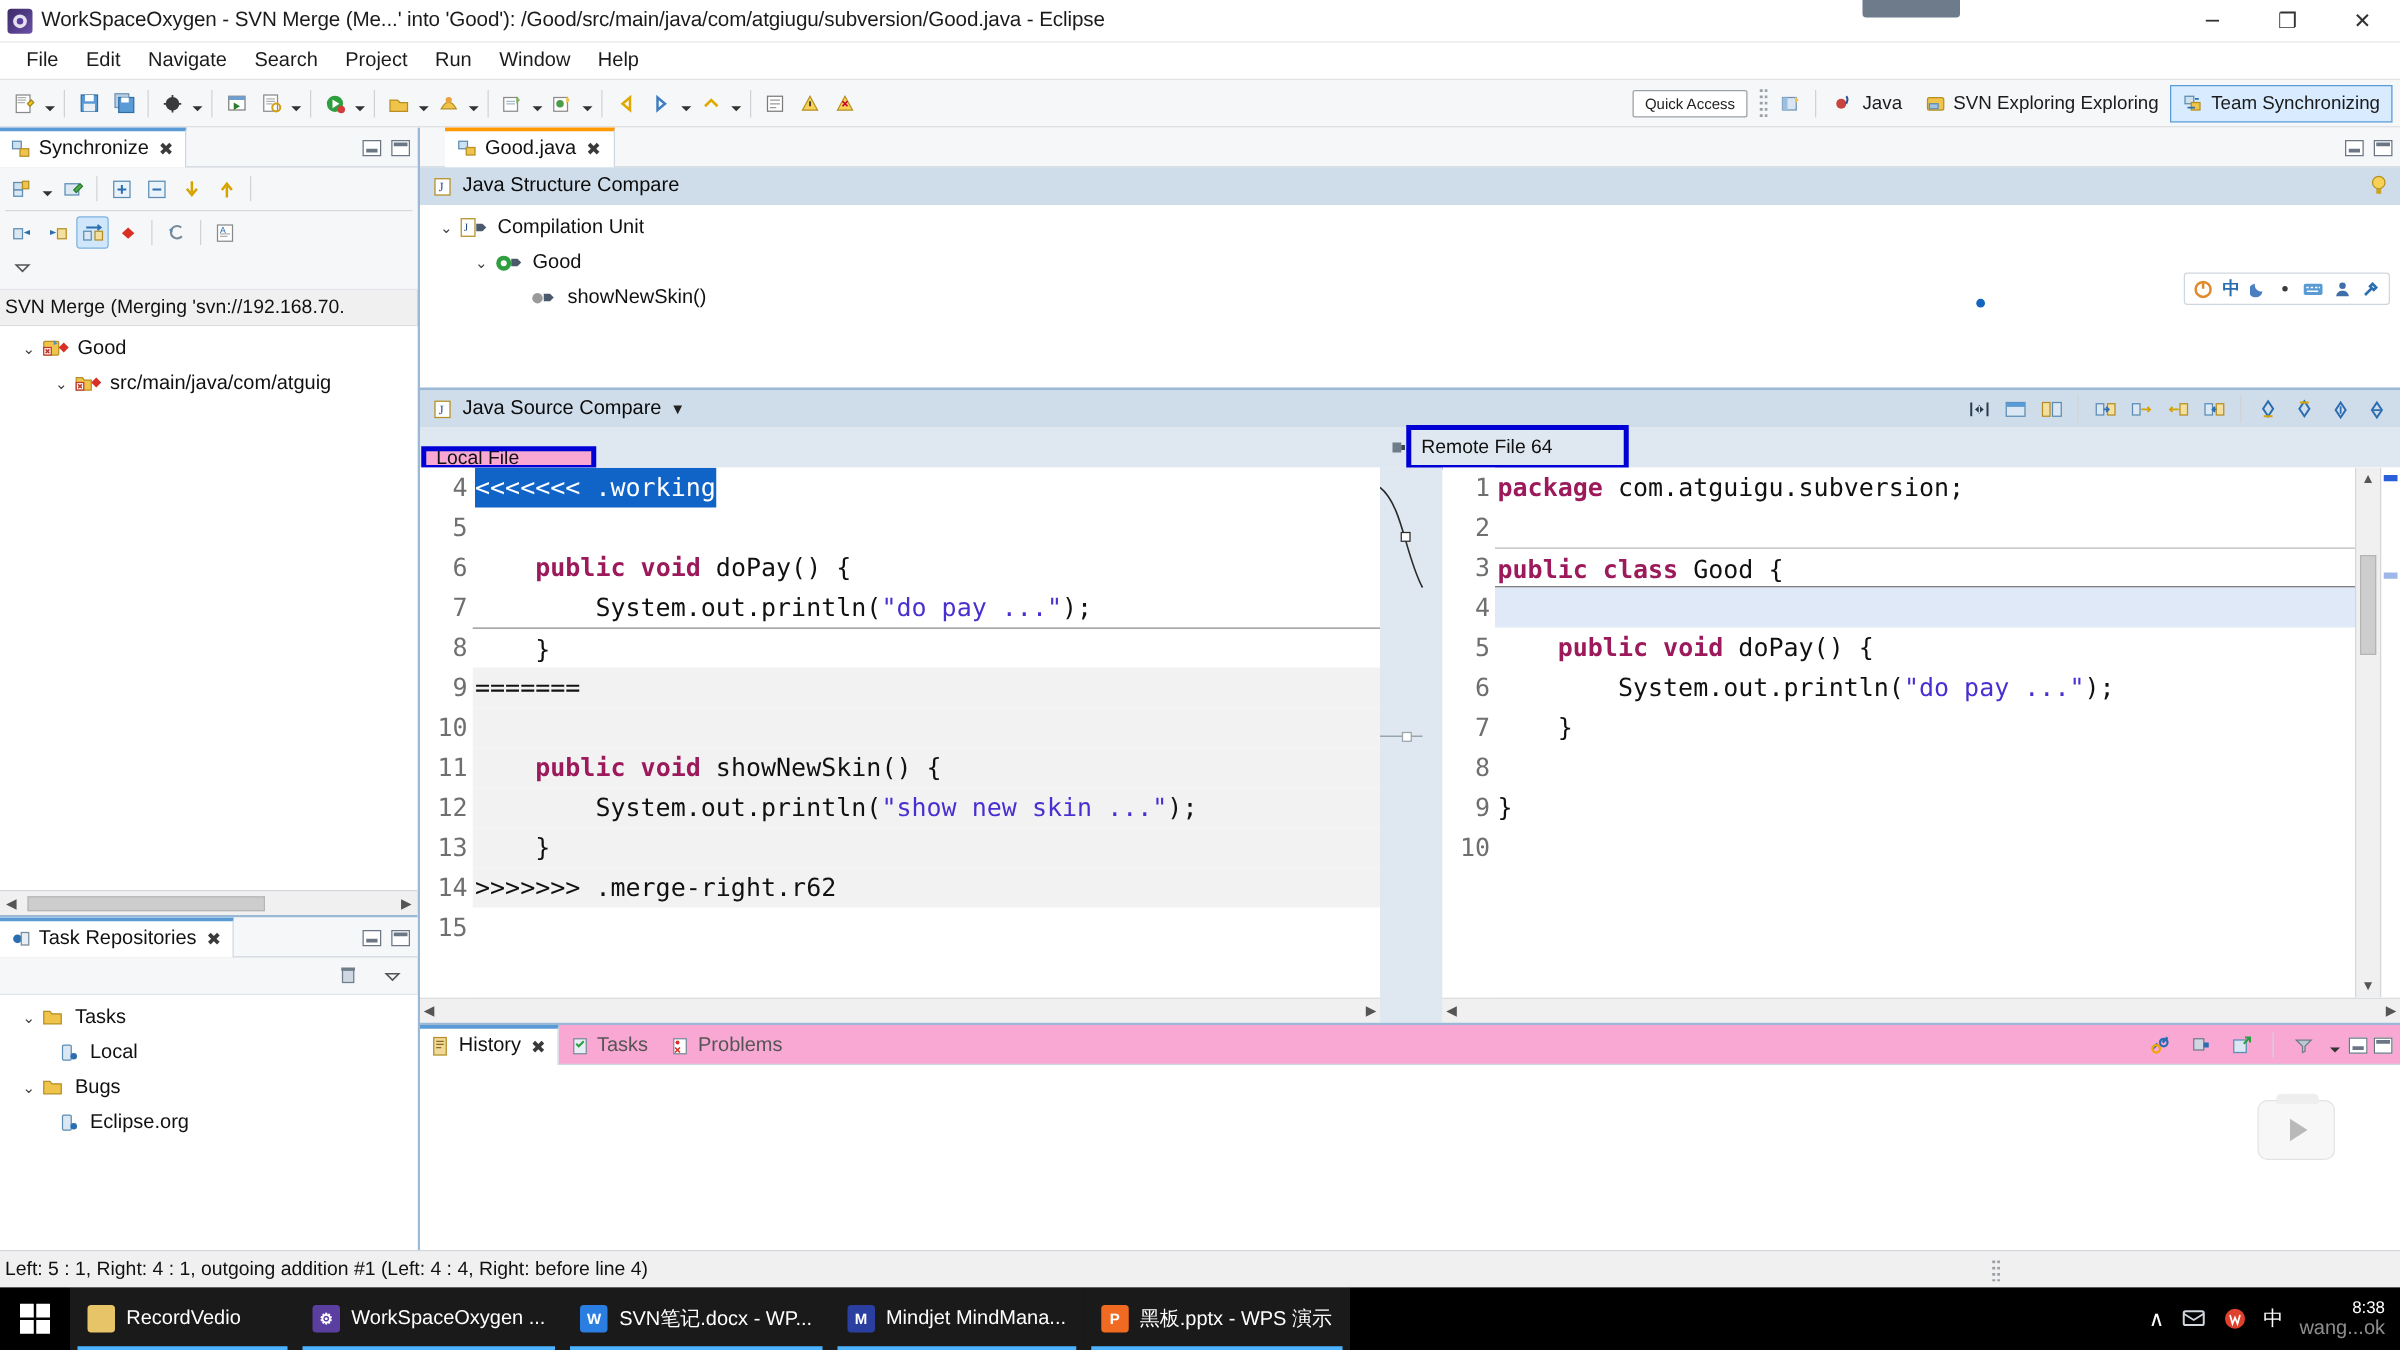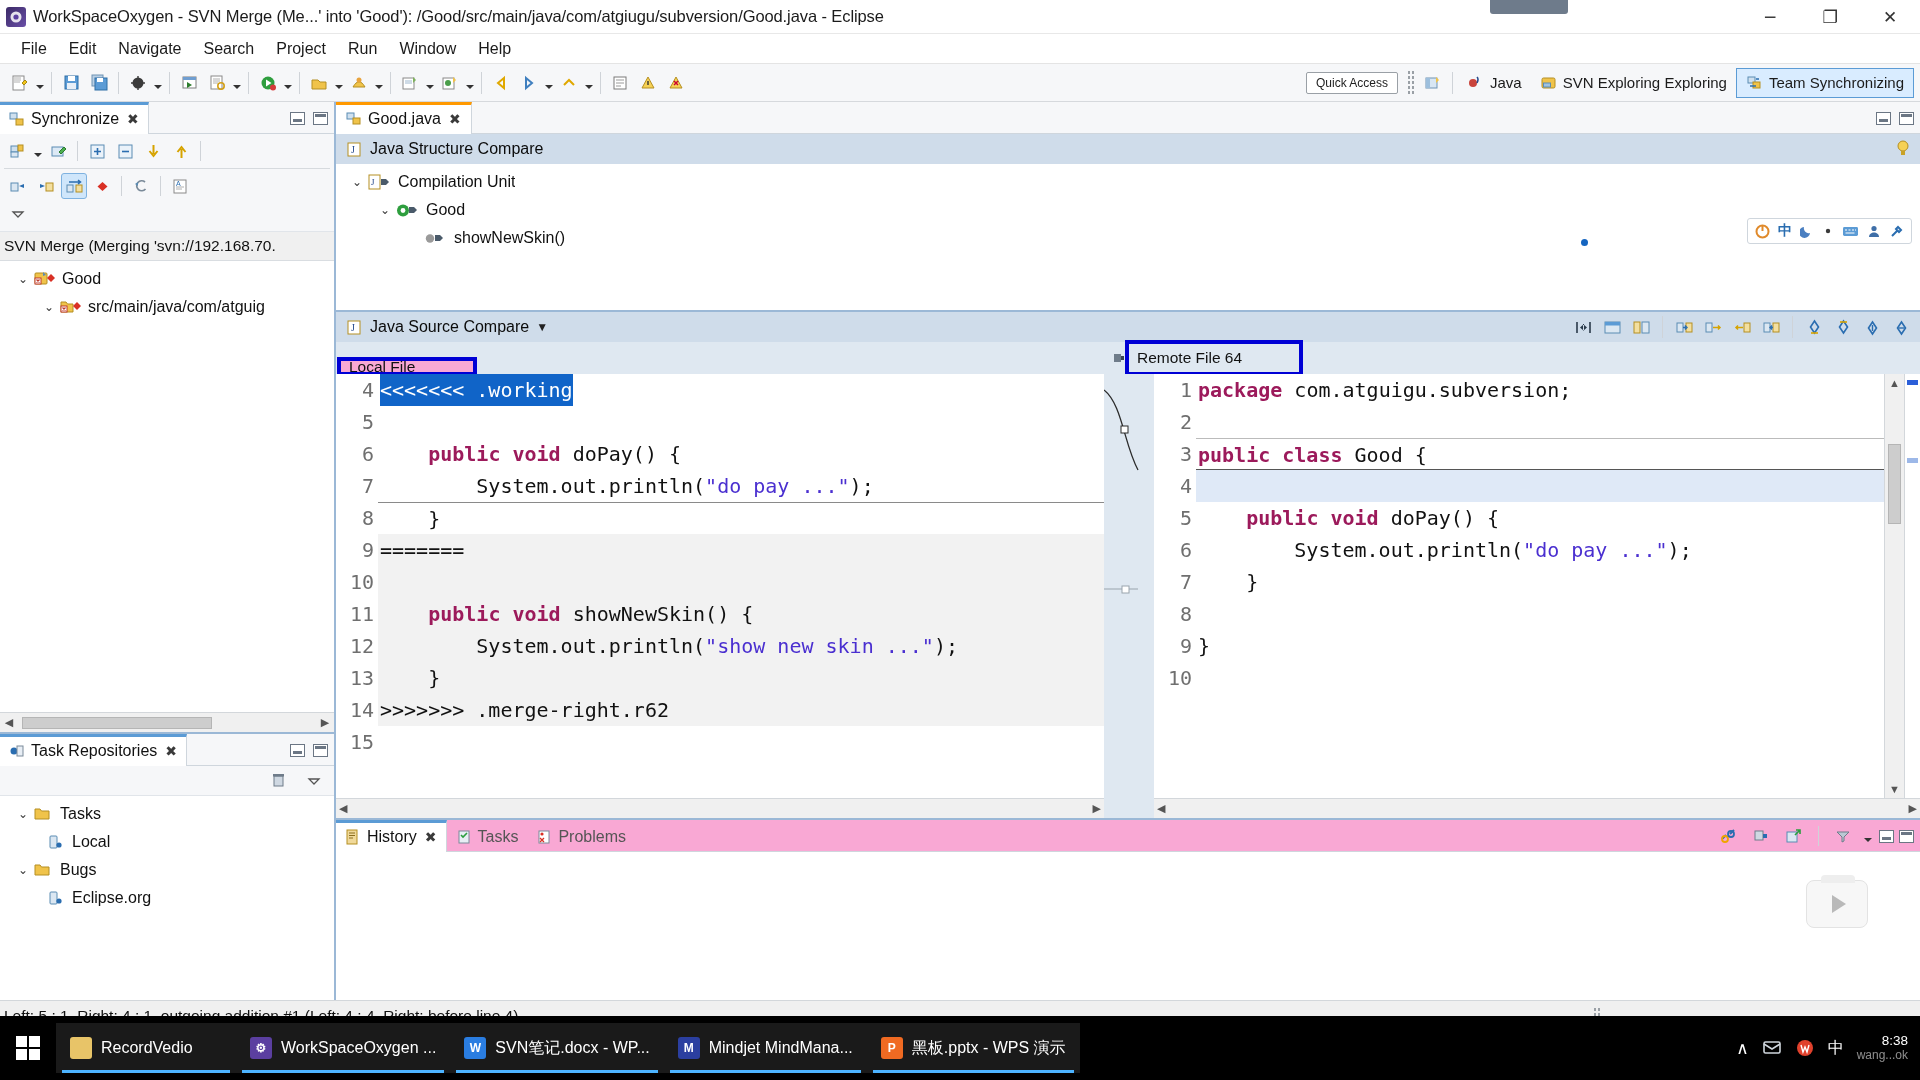--- a/index.html
+++ b/index.html
@@ -217,20 +217,21 @@
 
   .editor-tabbar {
     height: 32px; background: #f6f7f9; display: flex; align-items: center;
     position: relative; border-bottom: 1px solid #cfd6dd;
   }
   .editor-tab {
     display: flex; align-items: center; gap: 6px;
     height: 32px; padding: 0 10px; font-size: 16px; color: #111;
     background: #fff; border-top: 3px solid #ff9900;
     border-right: 1px solid #cfd6dd;
+    margin-left: 20px;
   }
 
   .compare-panel { flex: 1; display: flex; flex-direction: column; min-height: 0; }
 
   .struct-header {
     height: 30px; background: #cfdcea;
     display: flex; align-items: center; gap: 7px;
     padding-left: 10px; font-size: 16px; color: #0b0b0b;
     position: relative;
   }
@@ -380,21 +381,21 @@
   }
   .status-grip {
     position: absolute; right: 320px; top: 6px; width: 7px; height: 18px;
     background-image: radial-gradient(#9aa0a6 1px, transparent 1px);
     background-size: 4px 5px;
   }
 
   
   .taskbar {
     position: absolute; left: 0; bottom: 0;
-    width: 1920px; height: 64px; background: #000;
+    width: 1920px; height: 50px; background: #000;
     display: flex; align-items: center;
   }
   .start-btn {
     width: 56px; height: 50px; display: flex; align-items: center; justify-content: center;
   }
   .win-logo {
     width: 24px; height: 24px;
     display: grid; grid-template-columns: 1fr 1fr; grid-template-rows: 1fr 1fr;
     gap: 2.5px;
   }
@@ -1222,17 +1223,17 @@
           <rect x="2" y="3" width="16" height="11" rx="1.5" fill="none" stroke="#cfd6dd" stroke-width="1.6"></rect>
           <path d="M2 5l8 5 8-5" fill="none" stroke="#cfd6dd" stroke-width="1.5"></path>
         </svg>
       <svg width="20" height="20" viewBox="0 0 20 20">
           <circle cx="10" cy="10" r="8" fill="#e0412c"></circle>
           <path d="M6 7l2 7 2-5 2 5 2-7" fill="none" stroke="#fff" stroke-width="1.4"></path>
         </svg>
       <span style="font-size:16px;">中</span>
       <div class="clock">
         <div>8:38</div>
-        <div style="opacity:.55;font-size:12px;">wang...ok</div>
+        <div style="opacity:.55;font-size:16px;">wang...ok</div>
       </div>
     </div>
   </div>
 </div>
 
 </body></html>

